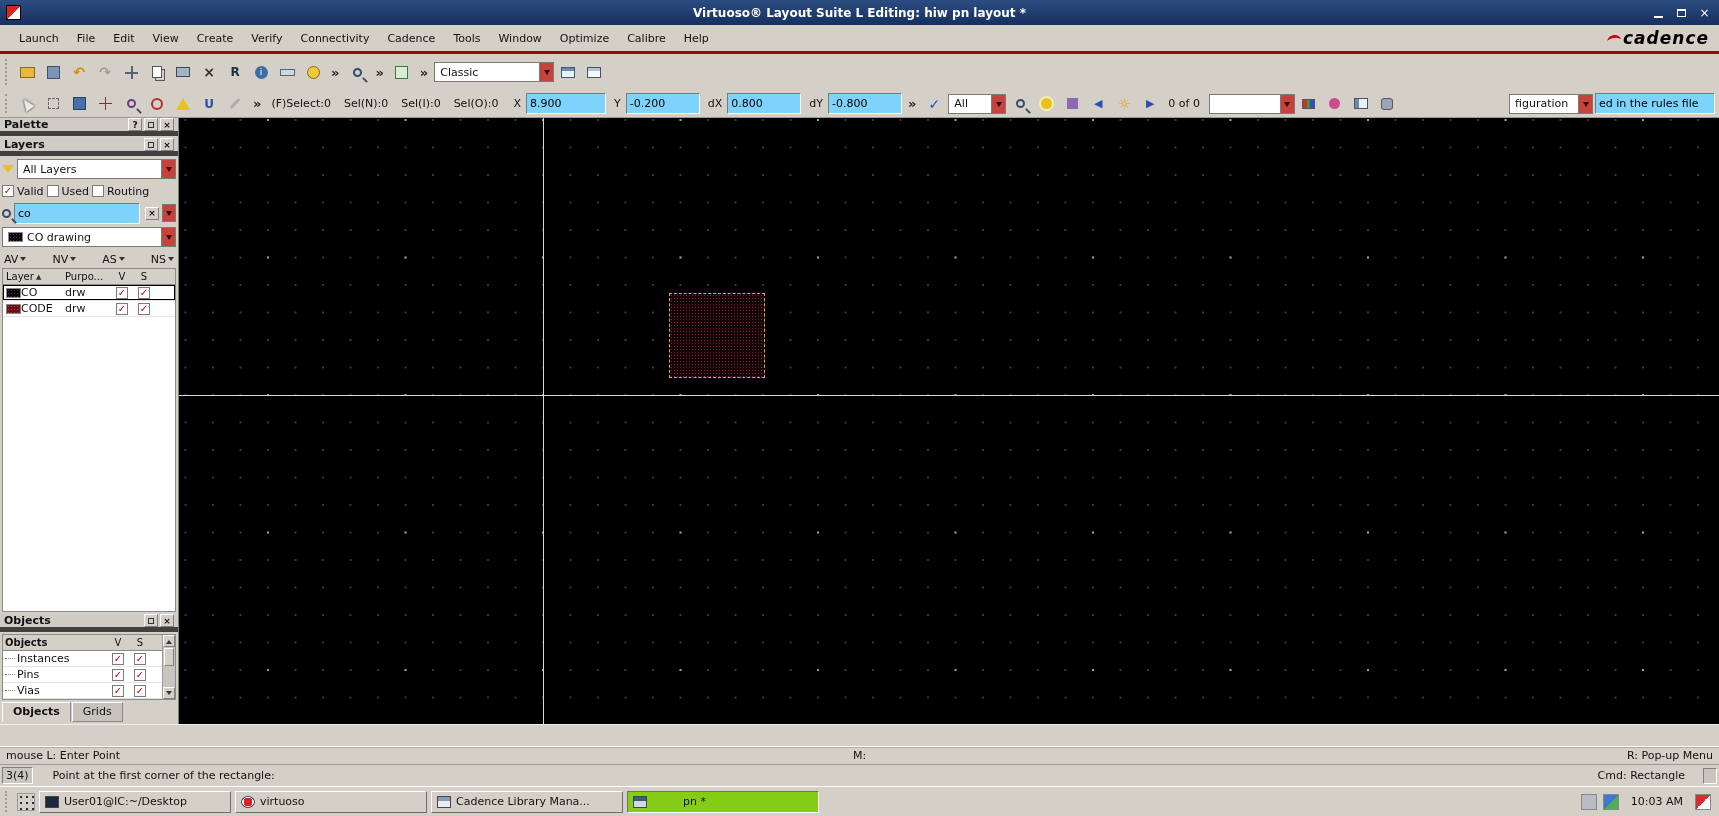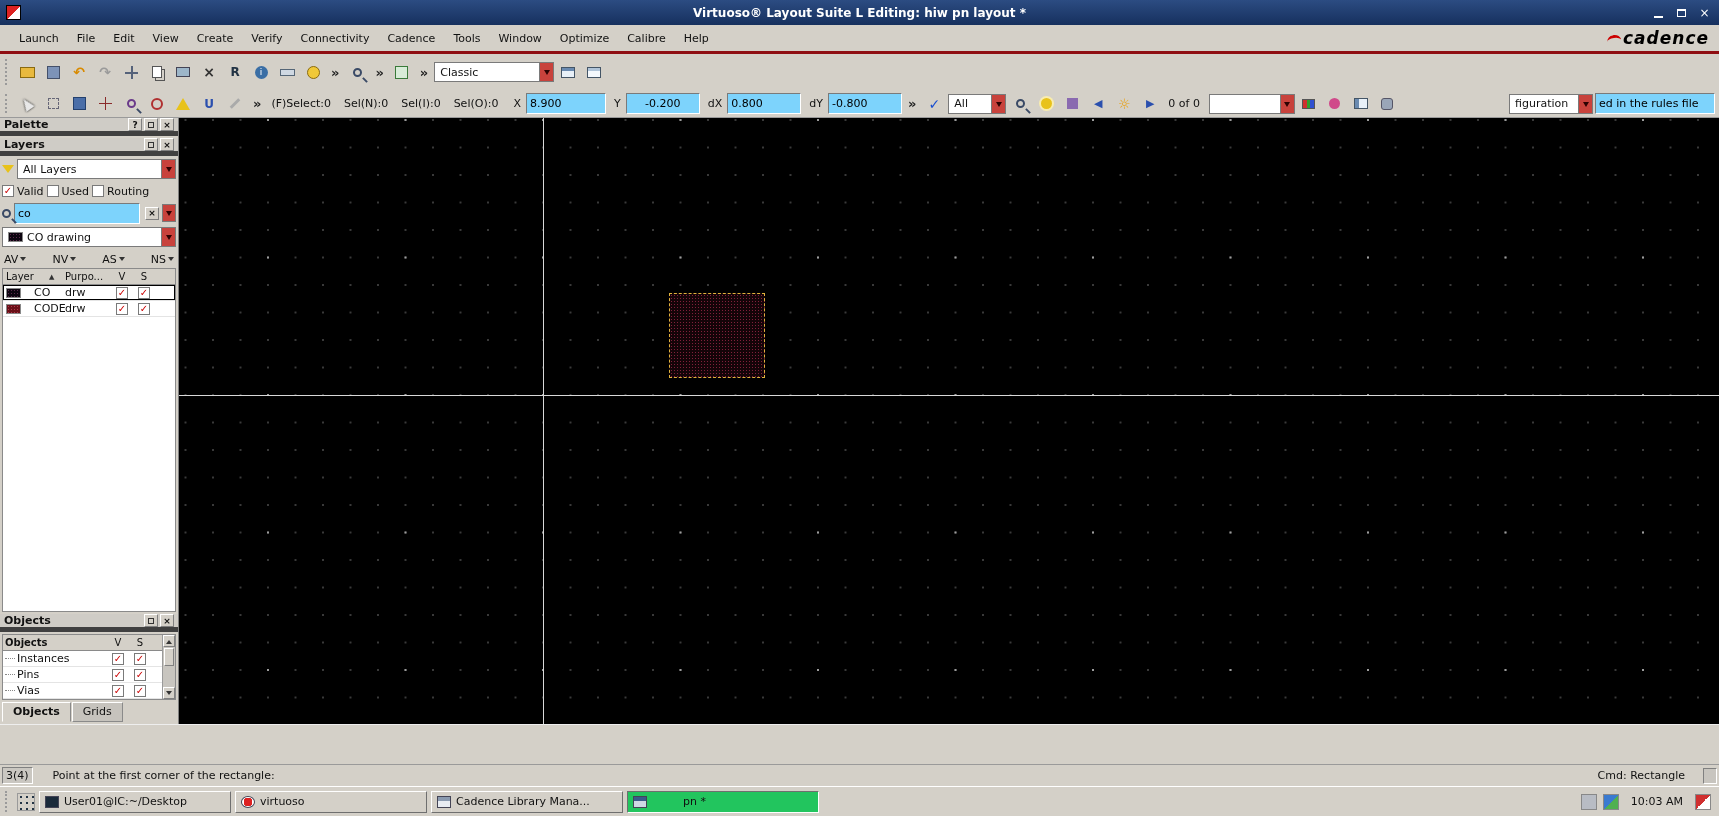--- a/index.html
+++ b/index.html
@@ -60,21 +60,21 @@
     justify-content:center;font-size:10px;font-weight:bold;color:#c00;line-height:1;flex:none;}
   .cb.off{color:transparent;}
   .swco{background-color:#0d0510;background-image:radial-gradient(#5a2a4a 30%,transparent 31%);background-size:3px 3px;border:1px solid #888;}
   .swcode{background-color:#6a1018;background-image:radial-gradient(#b03848 30%,transparent 31%);background-size:3px 3px;border:1px solid #888;}
   .sw{width:15px;height:10px;flex:none;}
   .qf{display:flex;align-items:center;gap:2px;padding:0 2px;}
   .qf b{width:0;height:0;border:3px solid transparent;border-top:4px solid #333;margin-top:3px;}
   .ltable{position:absolute;left:2px;right:2px;top:150px;height:344px;background:#fff;border:1px solid #8a8a8a;}
   .trow{display:flex;align-items:center;height:16px;border-bottom:1px solid #e4e4e4;}
   .trow.hd{background:#d4d0c8;border-bottom:1px solid #8a8a8a;font-size:10px;}
-  .c-layer{width:62px;display:flex;align-items:center;gap:13px;padding-left:3px;overflow:hidden;}
+  .c-layer{width:62px;display:flex;align-items:center;gap:0;padding-left:3px;overflow:hidden;}
   .c-purp{width:46px;overflow:hidden;}
   .c-v,.c-s{width:22px;display:flex;justify-content:center;}
   .trow.sel{box-shadow:inset 0 0 0 1px #000;}
   .sort{font-size:7px;color:#333;margin-left:2px;}
   .otable{position:absolute;left:2px;right:2px;top:516px;height:66px;background:#fff;border:1px solid #8a8a8a;}
   .o-name{width:104px;display:flex;align-items:center;padding-left:2px;overflow:hidden;}
   .tree{width:10px;height:1px;border-bottom:1px dotted #888;margin-right:2px;flex:none;}
   .sbv{position:absolute;right:0;top:0;bottom:0;width:13px;background:#c8c5bf;border-left:1px solid #9a9a9a;}
   .sbtn{height:12px;display:flex;align-items:center;justify-content:center;border:1px solid;border-color:#fff #808080 #808080 #fff;background:#d4d0c8;}
   .sbtn b{width:0;height:0;border:3px solid transparent;}
@@ -112,21 +112,21 @@
   .pcmd{margin-left:auto;margin-right:6px;}
   .rsz{width:14px;height:16px;border:1px solid;border-color:#808080 #fff #fff #808080;background:#c8c5bf;}
 
   
   .task{position:absolute;top:786px;left:0;right:0;height:30px;background:#d4d0c8;border-top:1px solid #fff;
     display:flex;align-items:center;padding:0 4px;gap:4px;}
   .tlaunch{width:18px;height:18px;background:
     radial-gradient(circle,#234 30%,transparent 32%);background-size:6px 6px;border:1px solid #9a9a9a;}
   .tbtn{width:192px;height:22px;display:flex;align-items:center;gap:5px;padding:0 5px;background:#d4d0c8;
     border:1px solid;border-color:#fff #6f6f6f #6f6f6f #fff;overflow:hidden;white-space:nowrap;}
-  .tbtn.act{background:#22c55e;border-color:#6f6f6f #fff #fff #6f6f6f;gap:36px;}
+  .tbtn.act{background:#84cc16;border-color:#6f6f6f #fff #fff #6f6f6f;gap:36px;}
   .tico{width:14px;height:12px;flex:none;border:1px solid #445;}
   .tray{margin-left:auto;display:flex;align-items:center;gap:6px;padding-right:4px;}
   .tryico{width:16px;height:16px;border:1px solid #888;}
   .clock{padding:0 6px;}
 </style>
 </head>
 <body>
 
 <div class="screen">
 
@@ -246,21 +246,21 @@
         <i class="bx" style="width:12px;height:3px;background:#aaa;transform:rotate(-45deg);"></i>
       </span>
     <span class="ovf">»</span>
     <span class="selstat">(F)Select:0</span>
     <span class="selstat">Sel(N):0</span>
     <span class="selstat">Sel(I):0</span>
     <span class="selstat">Sel(O):0</span>
     <span class="lbl">X</span>
     <input class="fin" style="width: 72px;" value="8.900">
     <span class="lbl">Y</span>
-    <input class="fin" style="width: 66px; text-align: center;" value="-0.200">
+    <input class="fin" style="width: 66px;" value="-0.200">
     <span class="lbl">dX</span>
     <input class="fin" style="width: 66px;" value="0.800">
     <span class="lbl">dY</span>
     <input class="fin" style="width: 66px;" value="-0.800">
     <span class="ovf">»</span>
     <span class="ti gly" style="color:#1a4fd0;">✓</span>
     <span class="combo" style="width:58px;">
       <span class="cval" style="flex:1;">All</span>
         <span class="carr">
           <b></b>
@@ -497,20 +497,25 @@
 
     <div class="canvas">
       <div class="axv"></div>
       <div class="axh"></div>
       <div class="shape"></div>
     </div>
   </div>
 
   <div class="filler"></div>
 
+  <div class="sbar">
+    <span>mouse L: Enter Point</span>
+    <span class="ctr">M:</span>
+    <span class="rgt">R: Pop-up Menu</span>
+  </div>
 
   <div class="pbar">
     <span class="cntbox">3(4)</span>
     <span class="pmsg">Point at the first corner of the rectangle:</span>
     <span class="pcmd">Cmd: Rectangle</span>
     <span class="rsz"></span>
   </div>
 
   <div class="task">
     <i class="handle"></i>

